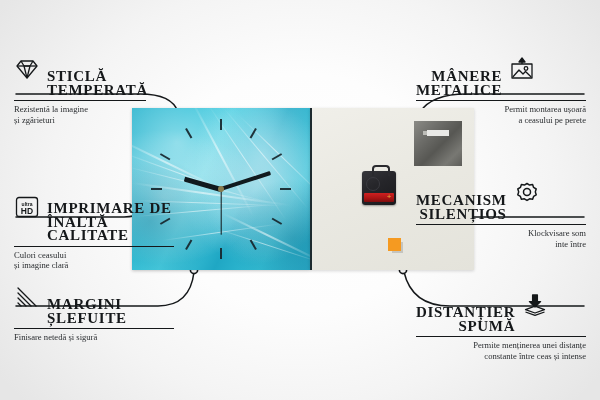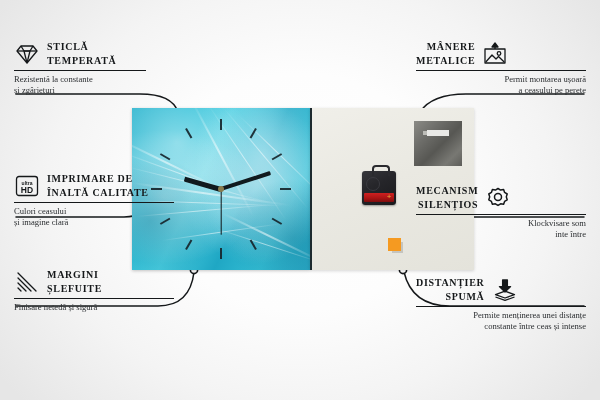--- a/index.html
+++ b/index.html
@@ -194,26 +194,27 @@
   .callout .head {
     display: flex;
     align-items: center;
     gap: 7px;
   }
   .callout.left .head { justify-content: flex-start; }
   .callout.right .head { justify-content: flex-start; }
   .callout .title {
     font-family: "Liberation Serif", serif;
     font-weight: bold;
-    font-size: 10px;
+    font-size: 15px;
     letter-spacing: 0.7px;
     line-height: 13.5px;
     color: #15181a;
     text-transform: uppercase;
     white-space: pre-line;
+    margin-top: 30px;
   }
   .callout.left .title { text-align: left; }
   .callout.right .title { text-align: right; }
   .callout .rule {
     height: 1px;
     background: #15181a;
     margin: 3px 0 3px 0;
   }
   .callout .sub {
     font-family: "Liberation Serif", serif;
@@ -230,21 +231,21 @@
     height: 24px;
     flex: 0 0 26px;
     display: block;
   }
 
   
   #co-glass   { left: 14px;  top: 40px; }
   #co-print   { left: 14px;  top: 172px; }
   #co-edges   { left: 14px;  top: 268px; }
   #co-handles { left: 416px; top: 40px; }
-  #co-mech    { left: 416px; top: 184px; }
+  #co-mech    { left: 416px; top: 164px; }
   #co-spacer  { left: 416px; top: 276px; }
 
   #co-glass .rule   { width: 132px; }
   #co-print .rule   { width: 160px; }
   #co-edges .rule   { width: 160px; }
   #co-handles .rule { width: 170px; margin-left: 0; }
   #co-mech .rule    { width: 170px; }
   #co-spacer .rule  { width: 170px; }
 </style>
 </head>
@@ -341,21 +342,21 @@
           <path d="M3 9 H23"></path>
             <path d="M7 4 L10 9 L13 21"></path>
             <path d="M19 4 L16 9 L13 21"></path>
             <path d="M10 9 H16"></path>
         </svg>
       </span>
       <span class="title">STICLĂ
 TEMPERATĂ</span>
     </div>
     <div class="rule"></div>
-    <div class="sub">Rezistentă la constante
+    <div class="sub">Rezistentă la imagine
 și zgârieturi</div>
   </div>
 
   <div class="callout left" id="co-print">
     <div class="head">
       <span class="ico">
         <svg viewBox="0 0 26 24" width="26" height="24">
           <rect x="2.5" y="2.5" width="21" height="19" rx="2.5" fill="none" stroke="#15181a" stroke-width="1.3"></rect>
           <text x="13" y="10.5" font-family="Liberation Sans, sans-serif" font-size="5" font-weight="bold" fill="#15181a" text-anchor="middle">ultra</text>
           <text x="13" y="19" font-family="Liberation Sans, sans-serif" font-size="8.5" font-weight="bold" fill="#15181a" text-anchor="middle">HD</text>

